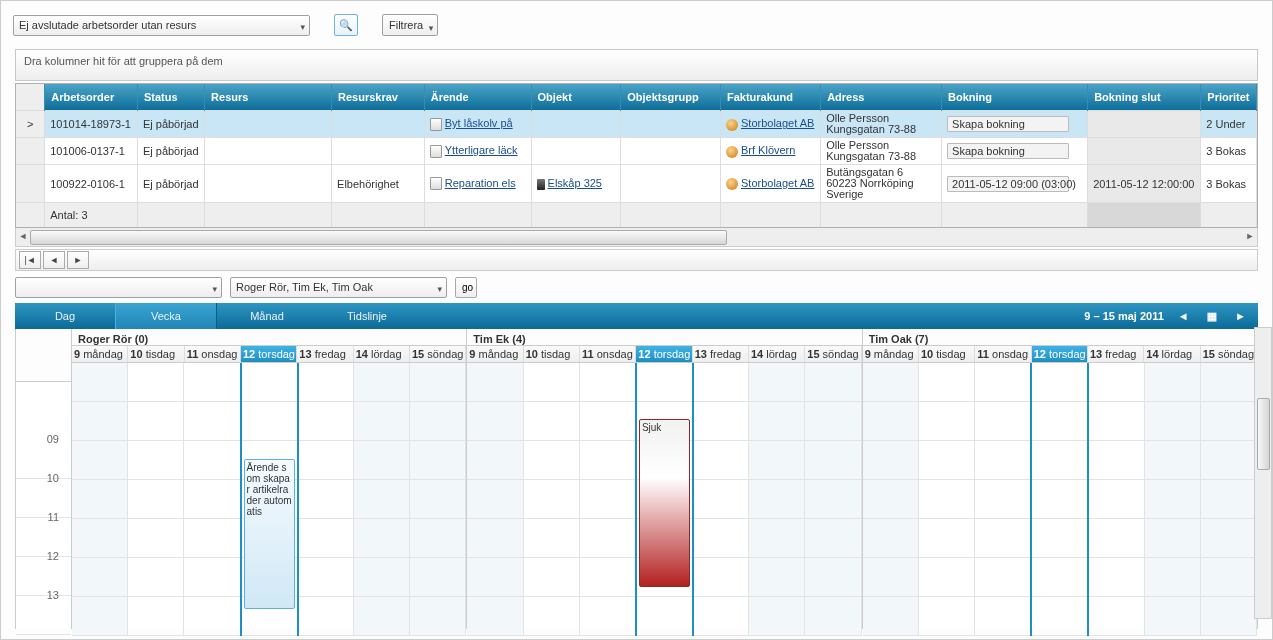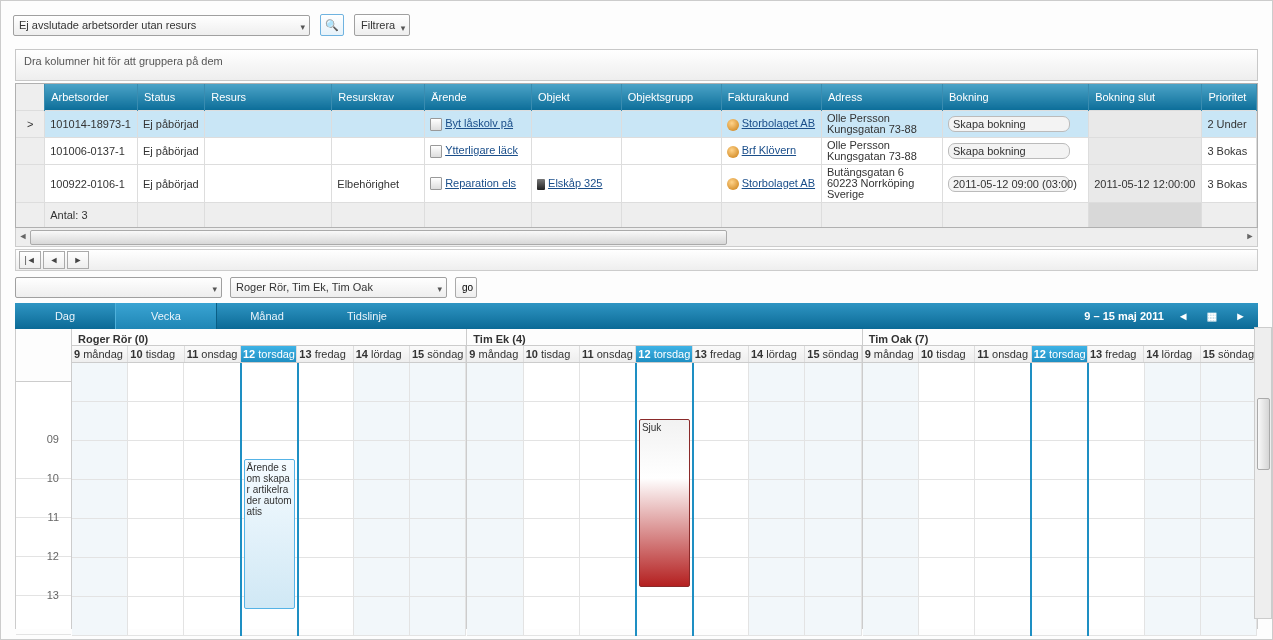--- a/index.html
+++ b/index.html
@@ -1,32 +1,32 @@
 <!DOCTYPE html>
 <html><head>
 <meta charset="utf-8">
 <style>
 html,body{margin:0;padding:0;font-family:Tahoma,Arial,sans-serif;font-size:11px;background:#e6e6e6;color:#333}
 .app{width:1273px;height:640px;background:#fdfdfd;position:relative;overflow:hidden;border:1px solid #ccc;box-sizing:border-box}
-.toolbar-top{height:34px;padding:7px 12px;display:flex;gap:10px;align-items:center}
+.toolbar-top{height:34px;padding:7px 12px;display:flex;gap:24px;align-items:center}
 .dropdown{height:19px;border:1px solid #a0a0a0;background:linear-gradient(#fff,#eee);padding:0 20px 0 5px;position:relative;font-size:11px;line-height:19px;border-radius:2px}
 .dropdown::after{content:"▾";position:absolute;right:4px;top:2px;color:#555;font-size:9px}
 .iconbtn{width:22px;height:20px;border:1px solid #6fb3e0;background:linear-gradient(#fff,#e6f2fa);border-radius:2px;display:flex;align-items:center;justify-content:center;color:#2a6496}
 .btn{height:20px;border:1px solid #a0a0a0;background:linear-gradient(#fff,#eee);padding:0 14px 0 6px;position:relative;border-radius:2px;line-height:20px}
 .btn.caret::after{content:"▾";position:absolute;right:4px;top:3px;font-size:9px;color:#555}
 .groupbar{margin:0 14px;height:22px;border:1px solid #c8c8c8;background:linear-gradient(#fff,#eee);padding:4px 8px;font-size:11px;color:#555;line-height:14px}
 .grid{margin:2px 14px 0 14px;border:1px solid #b0b0b0}
 .grid table{border-collapse:collapse;width:100%}
-.grid th{background:linear-gradient(#4ba3c7,#0d6e99);color:#fff;font-weight:normal;text-align:left;padding:4px 6px;border-right:1px solid #3a8cb0;font-size:11px;height:18px;white-space:nowrap}
+.grid th{background:linear-gradient(#4ba3c7,#0d6e99);color:#fff;font-weight:bold;text-align:left;padding:4px 6px;border-right:1px solid #3a8cb0;font-size:11px;height:18px;white-space:nowrap}
 .grid td{border-right:1px solid #ddd;border-top:1px solid #ddd;padding:2px 5px;font-size:11px;height:22px;white-space:nowrap;overflow:hidden;vertical-align:middle;background:#fff}
 .grid tr.sel td{background:#c9e6f6}
 .grid tr.sel td:first-child{background:#eee}
 .grid .rowhead{width:16px;background:#eee!important;color:#333;text-align:center}
 .grid a{color:#1a4e8a;text-decoration:underline}
-.grid .bookcell{background:#f3f3f3;border:1px solid #bbb;padding:1px 4px;display:inline-block;width:90%;box-sizing:border-box;border-radius:7px}
+.grid .bookcell{background:#f3f3f3;border:1px solid #bbb;padding:1px 4px;display:inline-block;width:90%;box-sizing:border-box;border-radius:1px}
 .totalrow td{background:#eee;font-size:11px;height:20px}
 .hscroll{height:18px;background:#eee;border:1px solid #ccc;margin:0 14px;border-top:none;position:relative}
 .hscroll .thumb{position:absolute;left:14px;top:2px;width:56%;height:13px;background:linear-gradient(#f9f9f9,#d8d8d8);border:1px solid #aaa;border-radius:2px}
 .hscroll .la,.hscroll .ra{position:absolute;top:1px;width:14px;height:15px;text-align:center;color:#666;font-size:9px;line-height:15px}
 .hscroll .la{left:0}.hscroll .ra{right:0}
 .navrow{margin:2px 14px;height:20px;border:1px solid #ccc;background:linear-gradient(#fff,#eee);display:flex;align-items:center;padding:0 2px;gap:0}
 .navbtn{width:20px;height:16px;border:1px solid #aaa;background:linear-gradient(#fff,#eee);margin:0 1px;text-align:center;font-size:9px;line-height:16px;color:#444}
 .filterrow{margin:4px 14px 0 14px;height:24px;display:flex;gap:8px;align-items:center}
 .tabbar{margin:4px 14px 0 14px;height:26px;background:linear-gradient(#2f95c3,#0b6a96);display:flex;align-items:center;color:#fff;position:relative}
 .tab{width:100px;text-align:center;height:26px;line-height:26px;font-size:11px;color:#eaf4fb}

